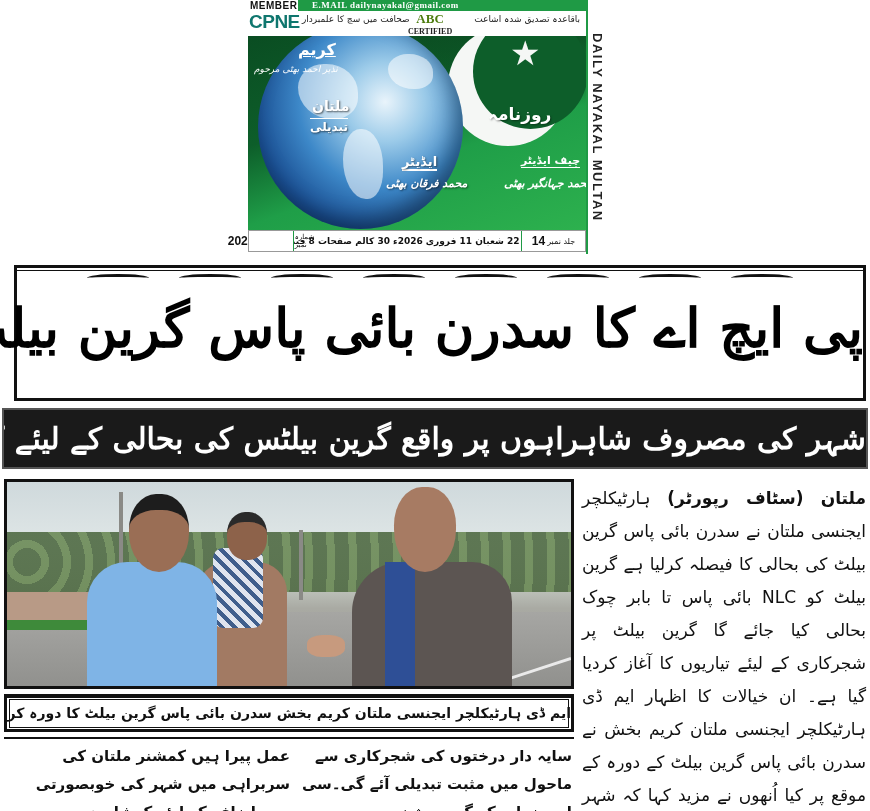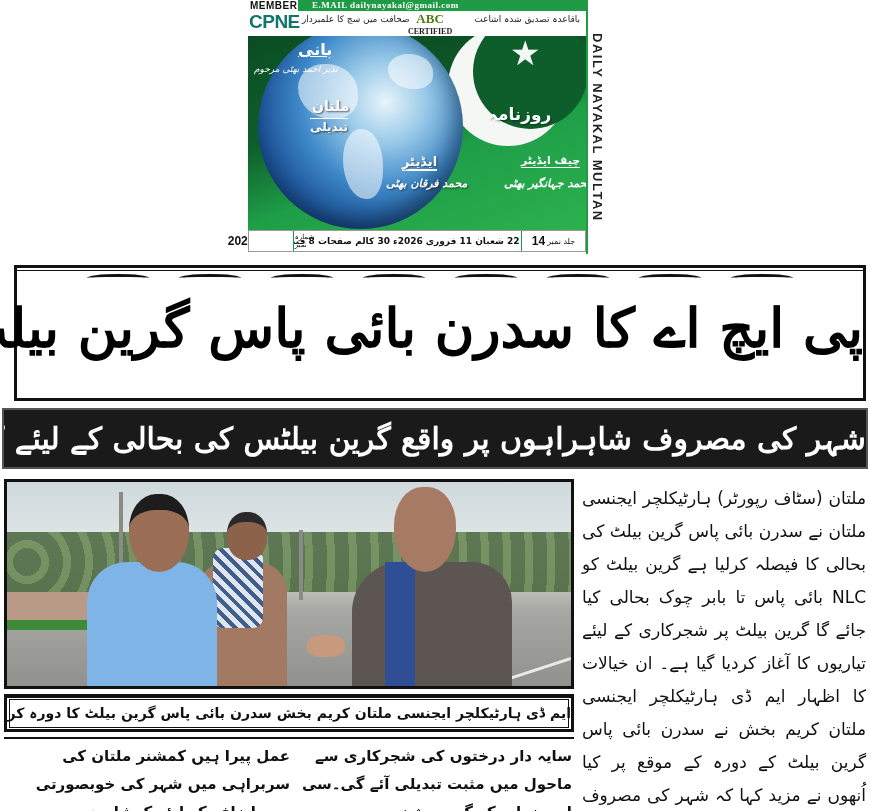--- a/index.html
+++ b/index.html
@@ -87,21 +87,21 @@
   .p3-hand { position:absolute; left:300px; top:153px; width:38px; height:22px; background:#c79a7e; border-radius:40%; }
 
   
   .caption { position:absolute; left:4px; top:694px; width:570px; height:38px; border:3px solid #111; border-top-width:4px;
              text-align:center; direction:rtl; font: bold 14px "DejaVu Sans", sans-serif; line-height:31px; white-space:nowrap; overflow:hidden; }
   .caption::after { content:""; position:absolute; left:2px; right:2px; top:1px; bottom:1px; border:1px solid #111; }
 
   
   .col-right { position:absolute; left:582px; top:482px; width:284px; height:329px; direction:rtl; text-align:justify; }
   .col-right p { font: 17px "DejaVu Sans", sans-serif; line-height:33px; color:#111; text-align-last:right; }
-  .col-right .dateline { font-weight:normal;margin-top:23px; }
+  .col-right .dateline { font-weight:bold;margin-top:23px; }
 
   .bottom-rule { position:absolute; left:4px; top:737px; width:570px; height:2px; background:#111; }
   .col-bl { position:absolute; direction:rtl; text-align:right; font: bold 15px "DejaVu Sans", sans-serif; line-height:28px; color:#111; }
   .col-bl-1 { left:4px; top:742px; width:286px; }
   .col-bl-2 { left:292px; top:742px; width:280px; }
 </style>
 </head>
 <body>
 
 <div class="masthead">
@@ -122,21 +122,21 @@
   <div class="mh-art">
     <div class="flag-dark"></div>
     <div class="crescent"></div>
     <div class="crescent-cut"></div>
     <div class="star">★</div>
     <div class="globe">
       <div class="land" style="left:40px;top:40px;width:60px;height:55px;"></div>
       <div class="land" style="left:85px;top:105px;width:40px;height:70px;"></div>
       <div class="land" style="left:130px;top:30px;width:45px;height:35px;"></div>
     </div>
-    <span class="bani">بانی</span>
+    <span class="bani">کریم</span>
     <span class="founder">نذیر احمد بھٹی مرحوم</span>
     <span class="roznama">روزنامہ</span>
     <span class="city1">ملتان</span>
     <span class="city2">تبدیلی</span>
     <span class="editor-label">ایڈیٹر</span>
     <span class="editor-name">محمد فرقان بھٹی</span>
     <span class="chief-label">چیف ایڈیٹر</span>
     <span class="chief-name">محمد جہانگیر بھٹی</span>
   </div>
 

